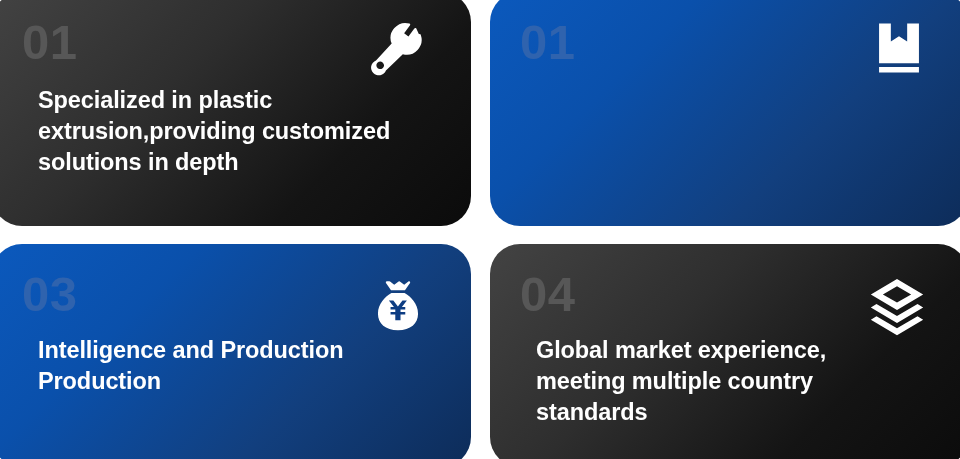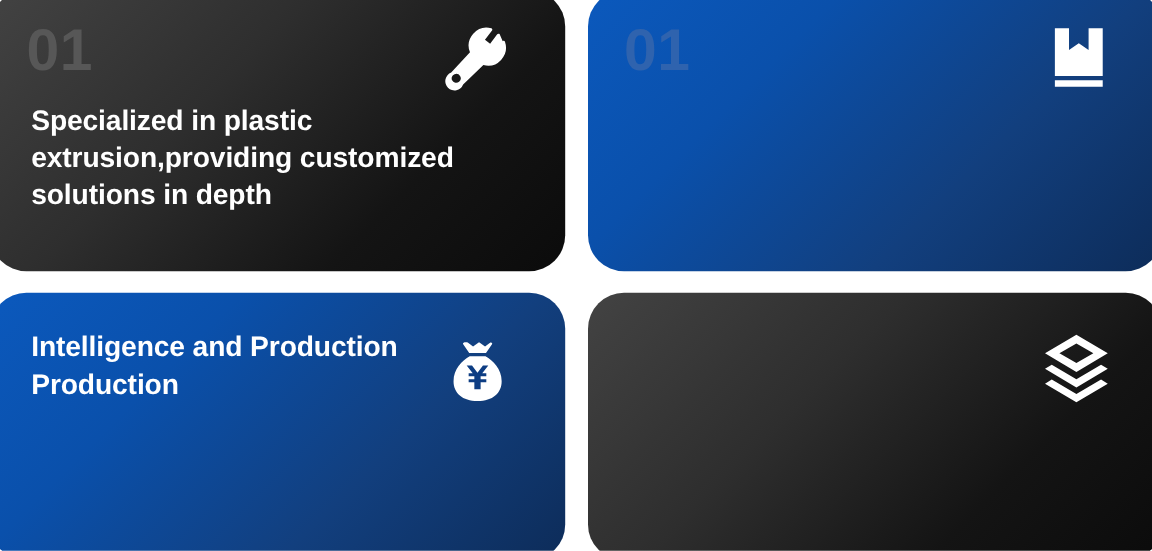--- a/index.html
+++ b/index.html
@@ -53,21 +53,21 @@
     font-weight: 700;
     letter-spacing: 0.5px;
     line-height: 1;
     margin: 0 0 14px 0;
     user-select: none;
   }
   .theme-dark .card-num { color: #575757; }
   .theme-blue .card-num { color: #2f63ae; }
 
   .card-title {
-    margin: 4px;
+    margin: 16px;
     font-size: 23.5px;
     font-weight: 700;
     line-height: 1.32;
     color: #ffffff;
     letter-spacing: -0.1px;
     max-width: 420px;
   }
 
   
   .card-1 .card-num, .card-2 .card-num { margin-bottom: 18px; }
@@ -119,29 +119,32 @@
 
   <div class="card card-3 theme-blue">
     <div class="card-inner">
 
       <svg class="card-icon" viewBox="0 0 64 64" aria-hidden="true">
         <path fill="#ffffff" d="M20.5 5.5c-.9 0-1.4 1-.9 1.7l5.2 7.4h14.4l5.2-7.4c.5-.7 0-1.7-.9-1.7-.3 0-.6.1-.8.3l-4.3 3.3-4.5-3.4a1.1 1.1 0 0 0-1.3 0L28.1 9l-4.3-3.3a1.3 1.3 0 0 0-.8-.3h-2.5z"></path>
         <path fill="#ffffff" d="M25.2 17.5c-6.4 3.6-13.9 11-13.9 21.4 0 10.2 7.7 17 20.7 17s20.7-6.8 20.7-17c0-10.4-7.5-17.8-13.9-21.4H25.2z"></path>
         <path fill="#0d3d83" d="M31.9 31.6l-4.7-6.2h-4.6l5.2 6.7h-3.5v2.6h4.9v2.4h-4.9v2.6h4.9v6.1h5.4v-6.1h4.9v-2.6h-4.9v-2.4h4.9v-2.6h-3.5l5.2-6.7h-4.6l-4.7 6.2z"></path>
       </svg>
 
+      <div class="card-num">03</div>
       <h3 class="card-title">Intelligence and Production Production</h3>
     </div>
   </div>
 
   <div class="card card-4 theme-dark">
     <div class="card-inner">
 
       <svg class="card-icon" viewBox="0 0 64 64" aria-hidden="true">
         <path fill="#ffffff" d="M32 3 5 19l27 16 27-16L32 3zm0 7.6L46.6 19 32 27.4 17.4 19 32 10.6z"></path>
         <path fill="#ffffff" d="M10.8 28.9 5 32.4l27 16 27-16-5.8-3.5L32 41.3 10.8 28.9z"></path>
         <path fill="#ffffff" d="M10.8 41.6 5 45.1l27 16 27-16-5.8-3.5L32 54 10.8 41.6z"></path>
       </svg>
 
+      <div class="card-num">04</div>
+      <h3 class="card-title">Global market experience, meeting multiple country standards</h3>
     </div>
   </div>
 
 </div>
 
 </body></html>

